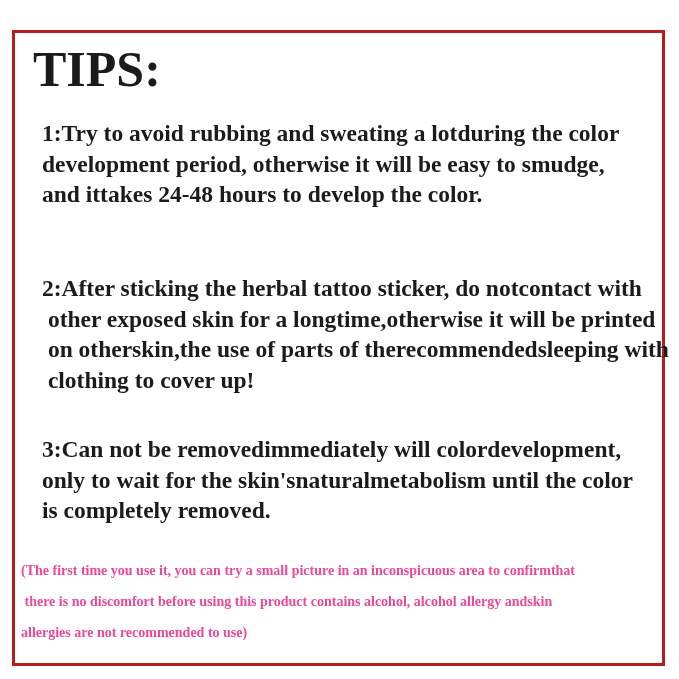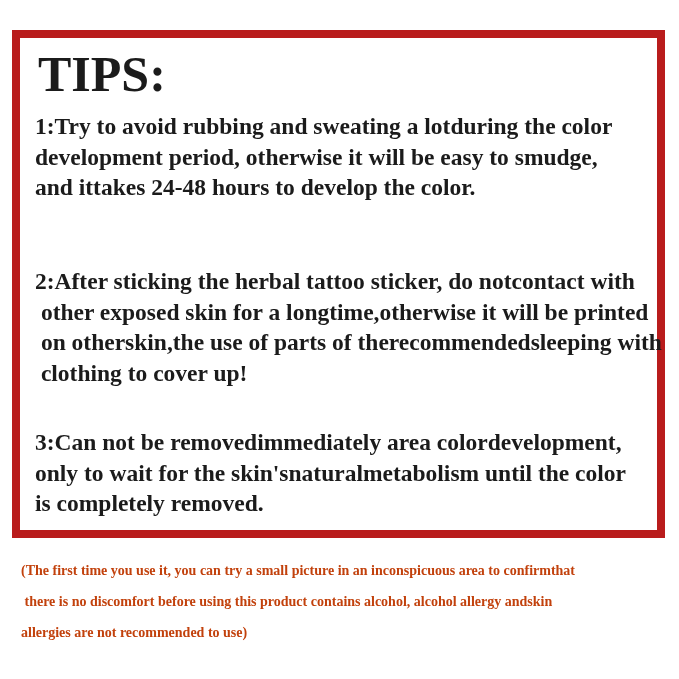--- a/index.html
+++ b/index.html
@@ -14,72 +14,72 @@
     background: #ffffff;
     overflow: hidden;
     font-family: "Liberation Serif", "DejaVu Serif", serif;
     color: #1b1b1b;
   }
   .tips-box {
     position: absolute;
     left: 12px;
     top: 30px;
     width: 653px;
-    height: 508px;
+    height: 636px;
     box-sizing: border-box;
-    border: 8px solid #b91c1c;
+    border: 3px solid #b91c1c;
     background: #ffffff;
   }
   .tips-title {
     position: absolute;
     left: 18px;
     top: 6px;
     margin: 0;
     font-size: 50px;
     line-height: 60px;
     font-weight: bold;
     white-space: pre;
   }
   .tip {
     position: absolute;
     left: 15px;
-    margin: 0;
+    margin: 12px;
     font-size: 23.5px;
     line-height: 30.7px;
     font-weight: bold;
     white-space: pre;
   }
   .tip-1 { top: 73px; }
   .tip-2 { top: 228px; }
   .tip-3 { top: 389px; }
   .footnote {
     position: absolute;
     left: 21px;
     top: 555px;
     margin: 0;
     font-size: 14px;
     line-height: 31px;
     font-weight: bold;
     white-space: pre;
-    color: #c2410c;
+    color: #ec4899;
   }
 </style>
 </head>
 <body>
 
 <div class="page">
   <div class="tips-box">
     <h1 class="tips-title">TIPS:</h1>
     <p class="tip tip-1">1:Try to avoid rubbing and sweating a lotduring the color
 development period, otherwise it will be easy to smudge,
 and ittakes 24-48 hours to develop the color.</p>
     <p class="tip tip-2">2:After sticking the herbal tattoo sticker, do notcontact with
  other exposed skin for a longtime,otherwise it will be printed
  on otherskin,the use of parts of therecommendedsleeping with
  clothing to cover up!</p>
-    <p class="tip tip-3">3:Can not be removedimmediately area colordevelopment,
+    <p class="tip tip-3">3:Can not be removedimmediately will colordevelopment,
 only to wait for the skin'snaturalmetabolism until the color
 is completely removed.</p>
   </div>
   <p class="footnote">(The first time you use it, you can try a small picture in an inconspicuous area to confirmthat
  there is no discomfort before using this product contains alcohol, alcohol allergy andskin
 allergies are not recommended to use)</p>
 </div>
 
 </body></html>

